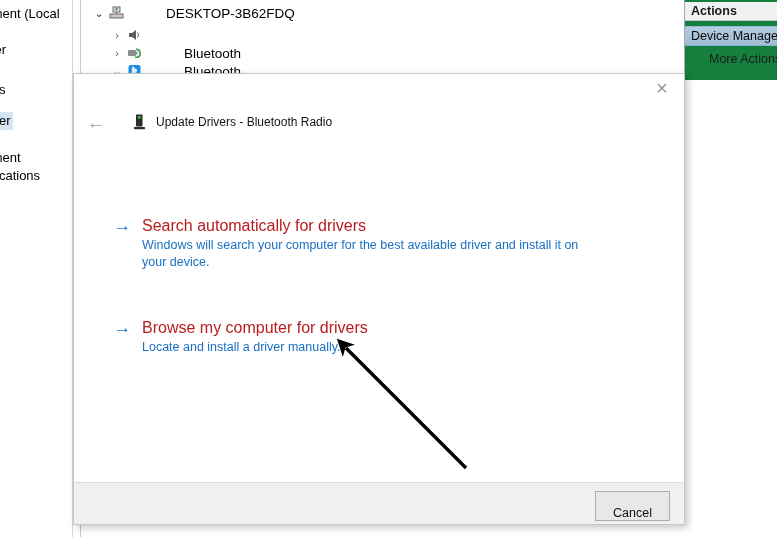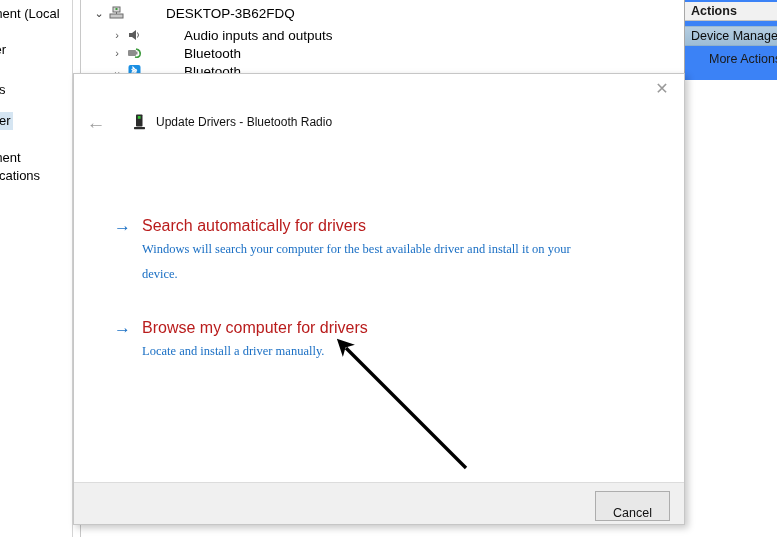--- a/index.html
+++ b/index.html
@@ -77,21 +77,21 @@
     align-items: center;
     justify-content: center;
   }
   .dev-label { padding-left: 5px; margin-left: 36px; }
 
   
   .actions-pane {
     position: absolute;
     left: 684px; top: 0;
     width: 93px; height: 80px;
-    background: #3b82f6;
+    background: #15803d;
     border-left: 1px solid #a8a8a8;
     box-sizing: border-box;
     overflow: hidden;
   }
   .actions-title {
     position: absolute;
     left: 0; top: 2px;
     width: 93px; height: 19px;
     background: #f1f1f1;
     border-bottom: 1px solid #c3c3c3;
@@ -204,23 +204,22 @@
   .opt-title {
     font-size: 16px;
     color: #b91c1c;
     white-space: nowrap;
   }
   .opt-desc {
     margin-left: 28px;
     margin-top: 2px;
     font-size: 12.5px;
     color: #1a6fc4;
-    line-height: 25px;
+    line-height: 17px;
     max-width: 440px;
-    font-family: Liberation Serif, serif;
   }
 
   .dlg-footer {
     position: absolute;
     left: 0; bottom: 0;
     width: 100%;
     height: 41px;
     background: #f0f0f0;
     border-top: 1px solid #dcdcdc;
   }
@@ -279,21 +278,20 @@
     </div>
 
     <div class="dev-row" style="top:24px; left:28px">
       <span class="chev">›</span>
       <span class="dev-icon">
         <svg width="15" height="14" viewBox="0 0 15 14">
           <path d="M2 5 L5 5 L9 2 L9 12 L5 9 L2 9 Z" fill="#5b5b5b"></path>
           <path d="M10.5 4.5 Q12.5 7 10.5 9.5" stroke="#5b5b5b" stroke-width="1" fill="none"></path>
         </svg>
       </span>
-      <span class="dev-label">Audio inputs and outputs</span>
     </div>
 
     <div class="dev-row" style="top:42px; left:28px">
       <span class="chev">›</span>
       <span class="dev-icon">
         <svg width="15" height="14" viewBox="0 0 15 14">
           <rect x="1" y="4" width="8" height="6" rx="1" fill="#8d8d8d"></rect>
           <rect x="9" y="5.5" width="1.5" height="3" fill="#8d8d8d"></rect>
           <path d="M9 3 Q14 4 13 9 Q12 12 8 11" stroke="#3f9b3f" stroke-width="1.6" fill="none"></path>
         </svg>

